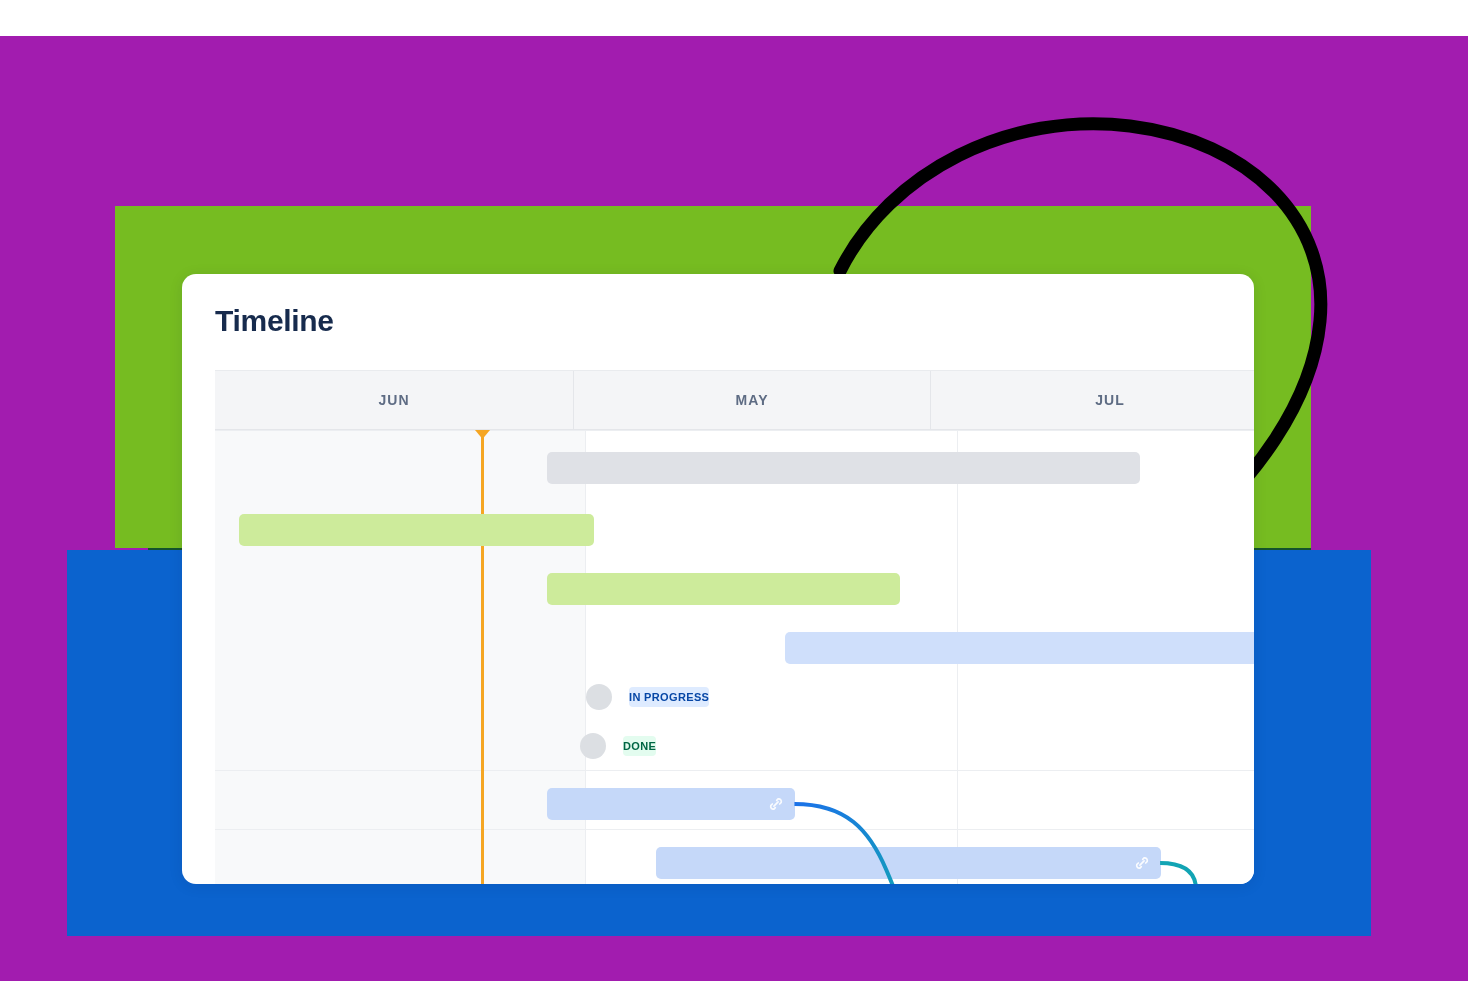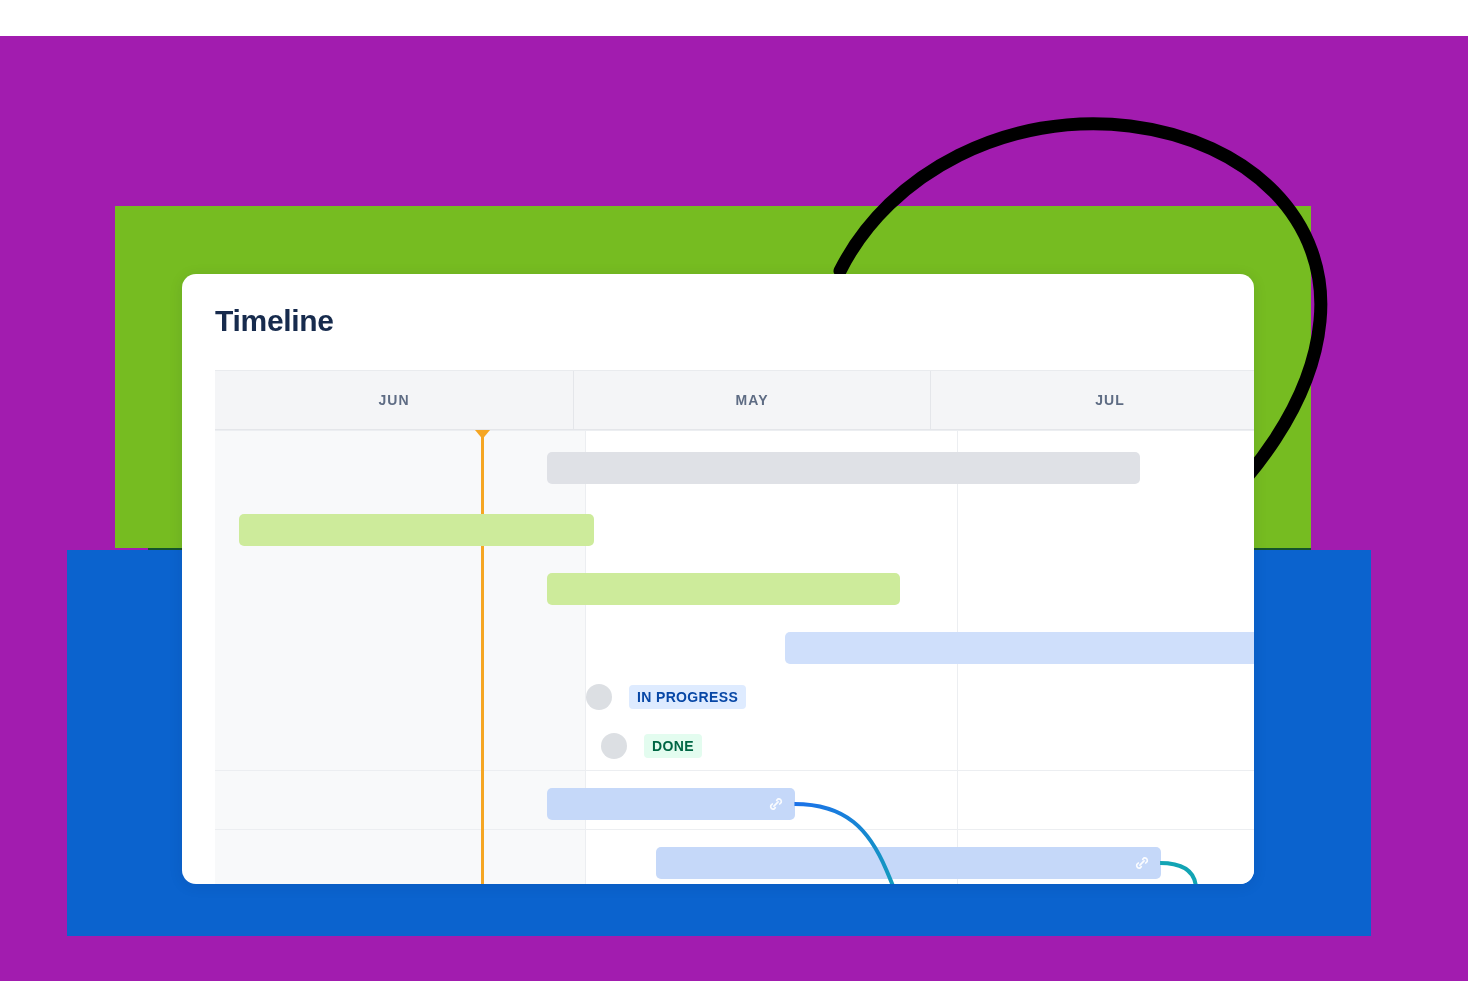--- a/index.html
+++ b/index.html
@@ -187,23 +187,23 @@
   }
   .status-dot {
     width: 26px;
     height: 26px;
     border-radius: 50%;
     background: #dcdfe3;
     flex: 0 0 auto;
   }
   .status-badge {
     margin-left: 17px;
-    padding: 4px 8px;
+    padding: 4px 0;
     border-radius: 4px;
-    font-size: 14px;
+    font-size: 11px;
     font-weight: bold;
     letter-spacing: 0.35px;
   }
   .badge-inprogress {
     background: #deebff;
     color: #0747a6;
   }
   .badge-done {
     background: #e3fcef;
     color: #006644;
@@ -278,21 +278,21 @@
             <path d="M9.5 14.5 L14.5 9.5" stroke="#ffffff" stroke-width="2" fill="none" stroke-linecap="round"></path>
             <path d="M11.2 16.4 L9.4 18.2 A3.3 3.3 0 0 1 5.8 13.8 L7.6 12" stroke="#ffffff" stroke-width="2" fill="none" stroke-linecap="round"></path>
             <path d="M12.8 7.6 L14.6 5.8 A3.3 3.3 0 0 1 18.2 10.2 L16.4 12" stroke="#ffffff" stroke-width="2" fill="none" stroke-linecap="round"></path>
           </svg>
         </div>
 
         <div class="status-row" id="status-0" style="left: 371px; top: 254px;">
           <div class="status-dot"></div>
           <div class="status-badge badge-inprogress">IN PROGRESS</div>
         </div>
-        <div class="status-row" id="status-1" style="left: 386px; top: 303px;">
+        <div class="status-row" id="status-1" style="left: 365px; top: 303px;">
           <div class="status-dot"></div>
           <div class="status-badge badge-done">DONE</div>
         </div>
 
         <svg id="connectors" viewBox="0 0 1040 460" preserveAspectRatio="none">
           <defs>
             <linearGradient id="grad-conn1" x1="0" y1="0" x2="0.75" y2="1">
               <stop offset="0%" stop-color="#1b72e8"></stop>
               <stop offset="100%" stop-color="#12a4b4"></stop>
             </linearGradient>

